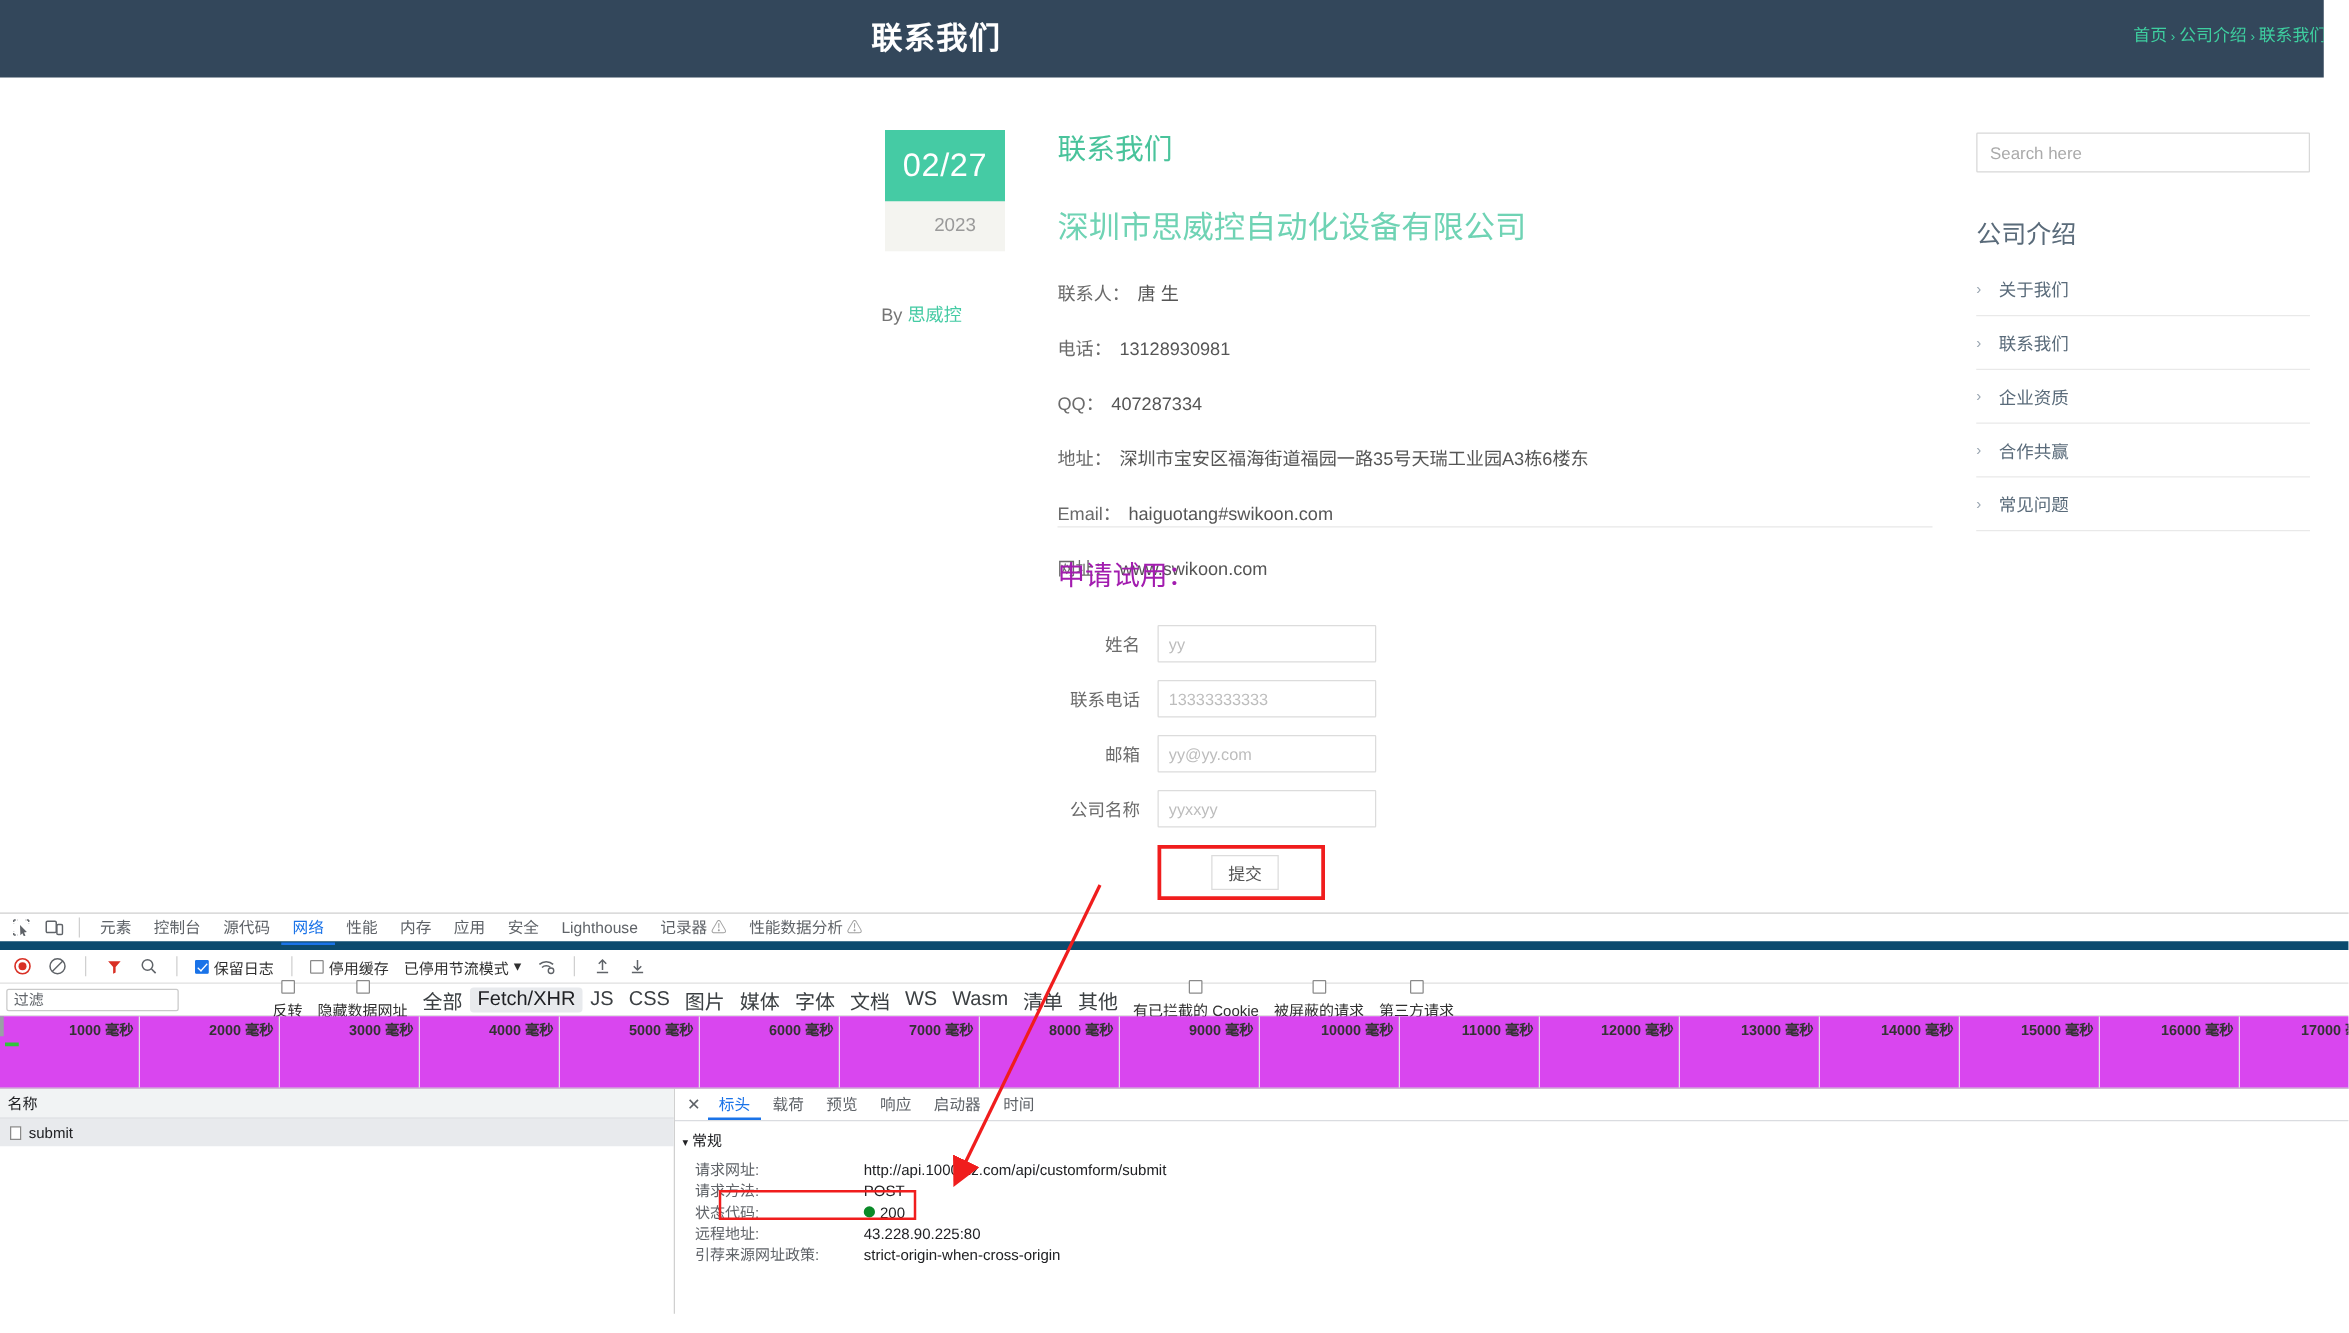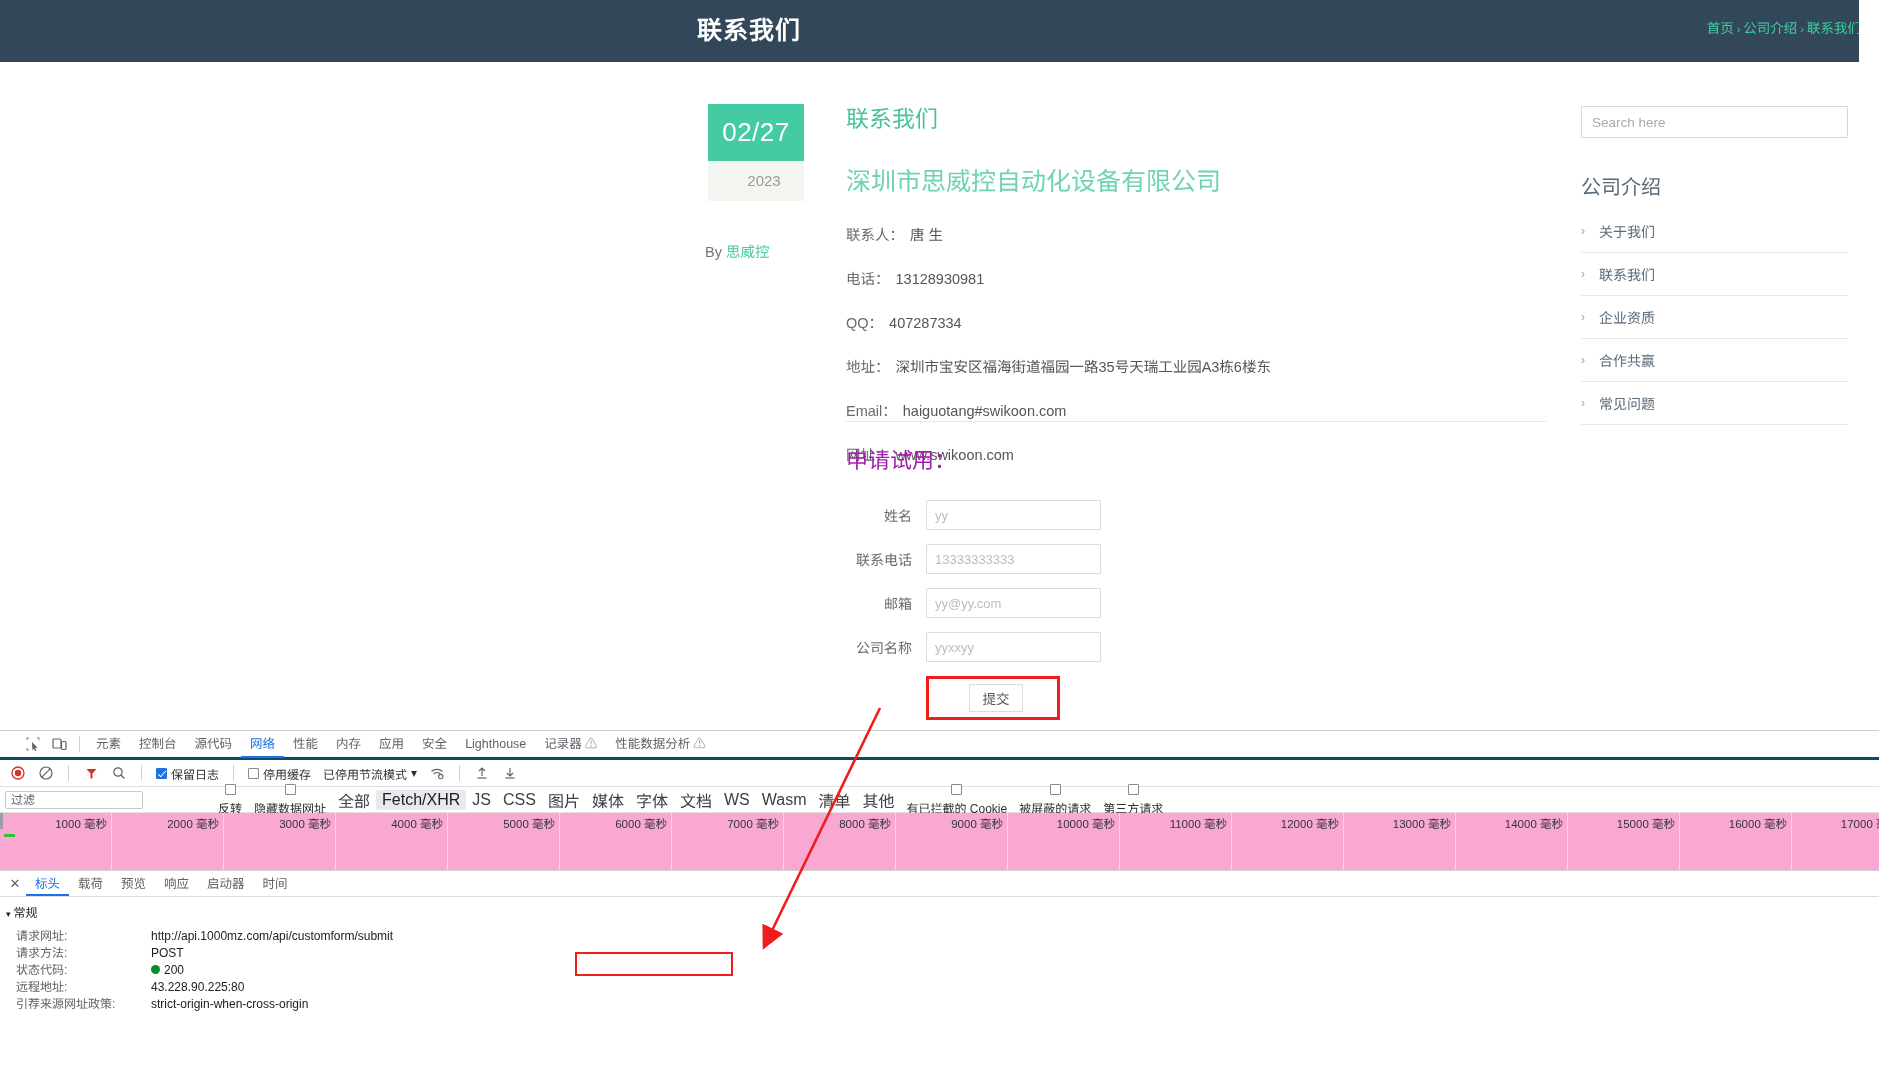--- a/index.html
+++ b/index.html
@@ -122,22 +122,22 @@
   .devtools {
     position: absolute; left: 0; top: 730px; width: 1879px; height: 336px;
     background: #ffffff;
     border-top: 1px solid #cdcdcd;
     font-family: "Liberation Sans", sans-serif;
     font-size: 12px; color: #303030;
     overflow: hidden;
   }
   .dt-tabbar {
     height: 29px; display: flex; align-items: center;
-    border-bottom: 3px solid #0c4a6e; background: #fff;
-    padding-left: 20px;
+    border-bottom: 7px solid #0c4a6e; background: #fff;
+    padding-left: 4px;
   }
   .dt-ico { width: 26px; height: 26px; display: flex; align-items: center; justify-content: center; cursor: pointer; }
   .dt-vsep { width: 1px; height: 16px; background: #d0d0d0; margin: 0 7px; }
   .dt-tab {
     padding: 0 9px; height: 28px; line-height: 29px;
     font-size: 12.5px; color: #5f6368; cursor: pointer; white-space: nowrap;
   }
   .dt-tab.active { color: #1a73e8; box-shadow: inset 0 -2px 0 #1a73e8; }
   .dt-tab .warn { color: #a0a0a0; margin-left: 3px; }
 
@@ -169,21 +169,21 @@
     font-family: "Liberation Sans", sans-serif;
   }
   .filter-input::placeholder { color: #5f6368; }
   .ftypes { display: flex; align-items: center; gap: 0px; margin-left: 22px; }
   .ftype { padding: 1px 6px; font-size: 16px; color: #3c4043; cursor: pointer; border-radius: 3px; white-space: nowrap; }
   .ftype.sel { background: #e8eaed; color: #202124; }
   .fcheck { display: flex; align-items: center; gap: 4px; padding: 0 6px; font-size: 12px; white-space: nowrap; cursor: pointer; flex-direction: column; }
 
   .dt-overview {
     height: 58px; position: relative; border-bottom: 1px solid #d0d0d0;
-    background: #f9a8d4; overflow: hidden;
+    background: #d946ef; overflow: hidden; font-weight: bold;
   }
   .ov-tick {
     position: absolute; top: 0; height: 58px; border-right: 1px solid #e2e2e2;
   }
   .ov-tick span {
     position: absolute; right: 4px; top: 2px; font-size: 11.5px; color: #333; white-space: nowrap;
   }
   .ov-bar { position: absolute; left: 4px; top: 21px; width: 11px; height: 3px; background: #30c43a; }
   .ov-left-edge { position: absolute; left: 0; top: 0; width: 3px; height: 16px; background: #9aa0a6; }
 
@@ -515,20 +515,27 @@
           <span>16000 毫秒</span>
         </div>
       <div class="ov-tick" style="left:1792px;width:112px">
           <span>17000 毫秒</span>
         </div>
       <div class="ov-bar"></div>
     </div>
 
     <div class="dt-split">
 
+      <div class="dt-reqlist">
+        <div class="reqhead">名称</div>
+        <div class="reqrow">
+          <span class="fileicon"></span>
+          <span>submit</span>
+        </div>
+      </div>
 
       <div class="dt-detail">
         <div class="det-tabbar">
           <div class="det-close">✕</div>
           <div class="det-tab active">标头</div>
           <div class="det-tab">载荷</div>
           <div class="det-tab">预览</div>
           <div class="det-tab">响应</div>
           <div class="det-tab">启动器</div>
           <div class="det-tab">时间</div>

